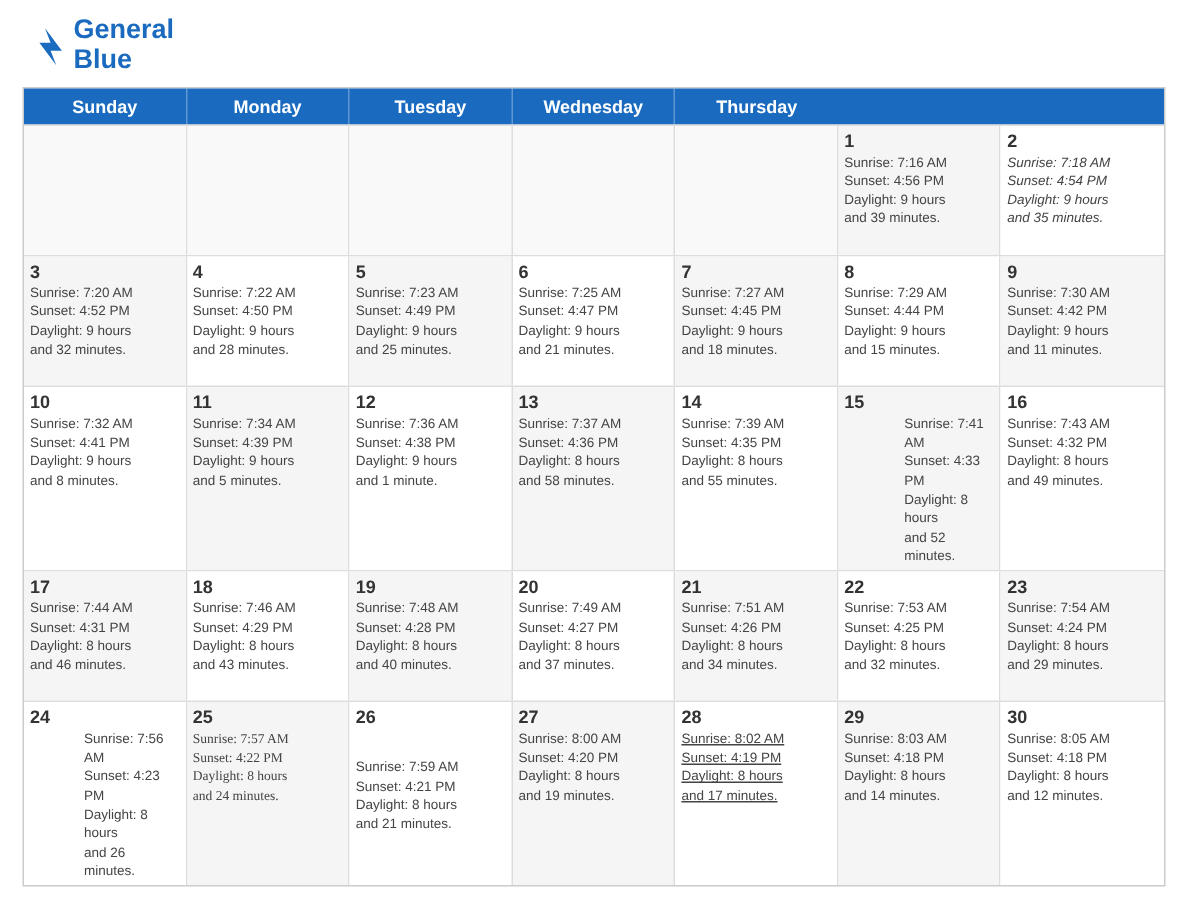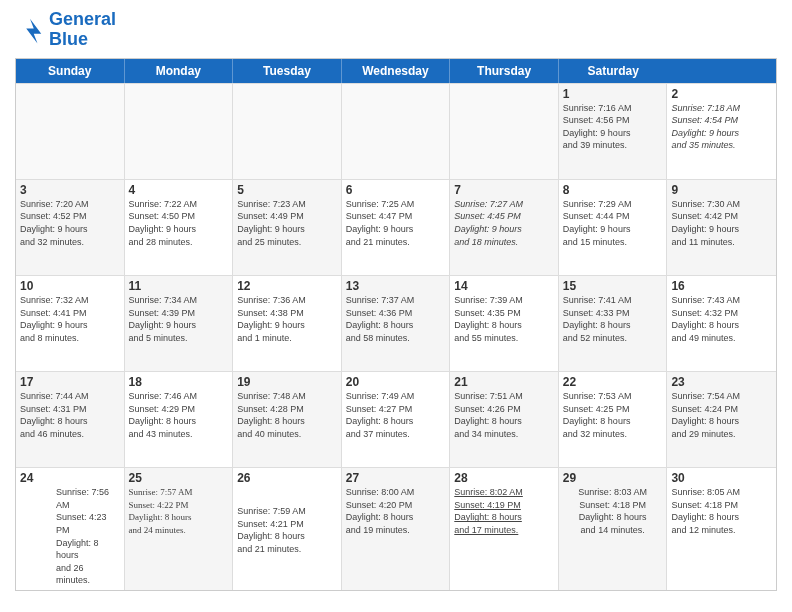--- a/index.html
+++ b/index.html
@@ -129,21 +129,20 @@
     </div>
   </div>
 
   <div class="calendar">
     <div class="cal-header">
     <div class="cal-header-cell">Sunday</div>
         <div class="cal-header-cell">Monday</div>
         <div class="cal-header-cell">Tuesday</div>
         <div class="cal-header-cell">Wednesday</div>
         <div class="cal-header-cell">Thursday</div>
-        <div class="cal-header-cell">Saturday</div>
       </div>
     <div class="cal-body">
     <div class="cal-row">
           <div class="cal-cell empty"></div>
           <div class="cal-cell empty"></div>
           <div class="cal-cell empty"></div>
           <div class="cal-cell empty"></div>
           <div class="cal-cell empty"></div>
           <div class="cal-cell shaded">
             <span class="day-num">1</span>
@@ -184,21 +183,21 @@
           </div>
           <div class="cal-cell">
             <span class="day-num">6</span>
             <div class="day-info" style="white-space: pre-line;">Sunrise: 7:25 AM
 Sunset: 4:47 PM
 Daylight: 9 hours
 and 21 minutes.</div>
           </div>
           <div class="cal-cell shaded">
             <span class="day-num">7</span>
-            <div class="day-info" style="white-space: pre-line; font-style: italic;">Sunrise: 7:27 AM
+            <div class="day-info" style="white-space: pre-line;">Sunrise: 7:27 AM
 Sunset: 4:45 PM
 Daylight: 9 hours
 and 18 minutes.</div>
           </div>
           <div class="cal-cell">
             <span class="day-num">8</span>
             <div class="day-info" style="white-space: pre-line;">Sunrise: 7:29 AM
 Sunset: 4:44 PM
 Daylight: 9 hours
 and 15 minutes.</div>
@@ -242,21 +241,21 @@
           </div>
           <div class="cal-cell">
             <span class="day-num">14</span>
             <div class="day-info" style="white-space: pre-line;">Sunrise: 7:39 AM
 Sunset: 4:35 PM
 Daylight: 8 hours
 and 55 minutes.</div>
           </div>
           <div class="cal-cell shaded">
             <span class="day-num">15</span>
-            <div class="day-info" style="white-space: pre-line;">Sunrise: 7:41 AM
+            <div class="day-info" style="white-space: pre-line; margin-left: 40px;">Sunrise: 7:41 AM
 Sunset: 4:33 PM
 Daylight: 8 hours
 and 52 minutes.</div>
           </div>
           <div class="cal-cell">
             <span class="day-num">16</span>
             <div class="day-info" style="white-space: pre-line;">Sunrise: 7:43 AM
 Sunset: 4:32 PM
 Daylight: 8 hours
 and 49 minutes.</div>
@@ -344,21 +343,21 @@
           </div>
           <div class="cal-cell">
             <span class="day-num">28</span>
             <div class="day-info" style="white-space: pre-line; text-decoration: underline;">Sunrise: 8:02 AM
 Sunset: 4:19 PM
 Daylight: 8 hours
 and 17 minutes.</div>
           </div>
           <div class="cal-cell shaded">
             <span class="day-num">29</span>
-            <div class="day-info" style="white-space: pre-line; text-align: center;">Sunrise: 8:03 AM
+            <div class="day-info" style="white-space: pre-line;">Sunrise: 8:03 AM
 Sunset: 4:18 PM
 Daylight: 8 hours
 and 14 minutes.</div>
           </div>
           <div class="cal-cell">
             <span class="day-num">30</span>
             <div class="day-info" style="white-space: pre-line;">Sunrise: 8:05 AM
 Sunset: 4:18 PM
 Daylight: 8 hours
 and 12 minutes.</div>

